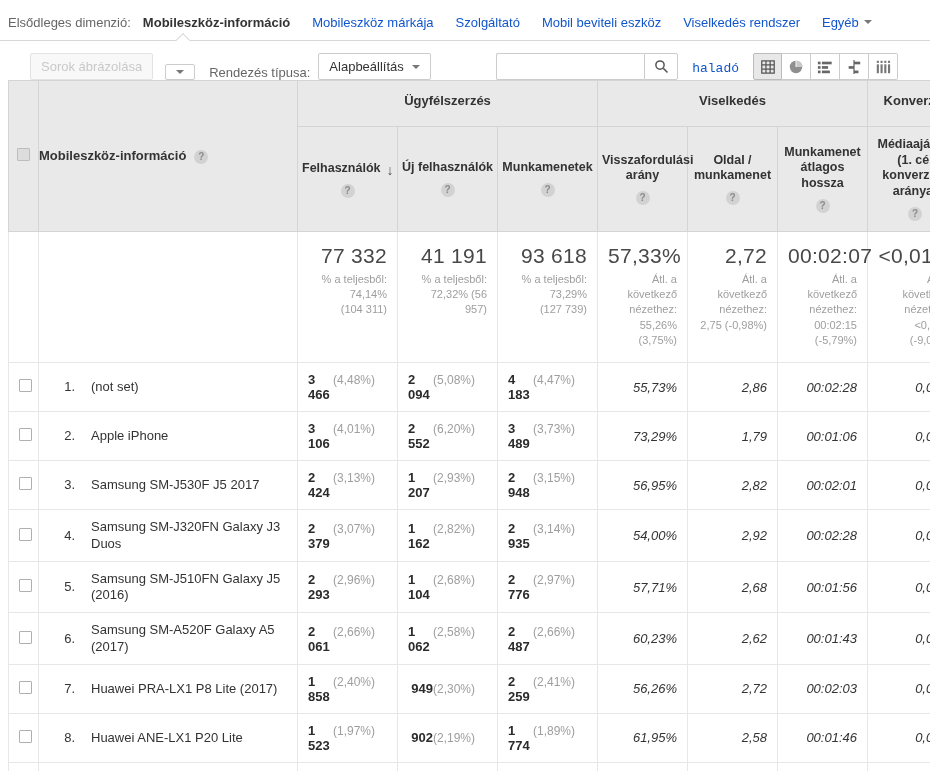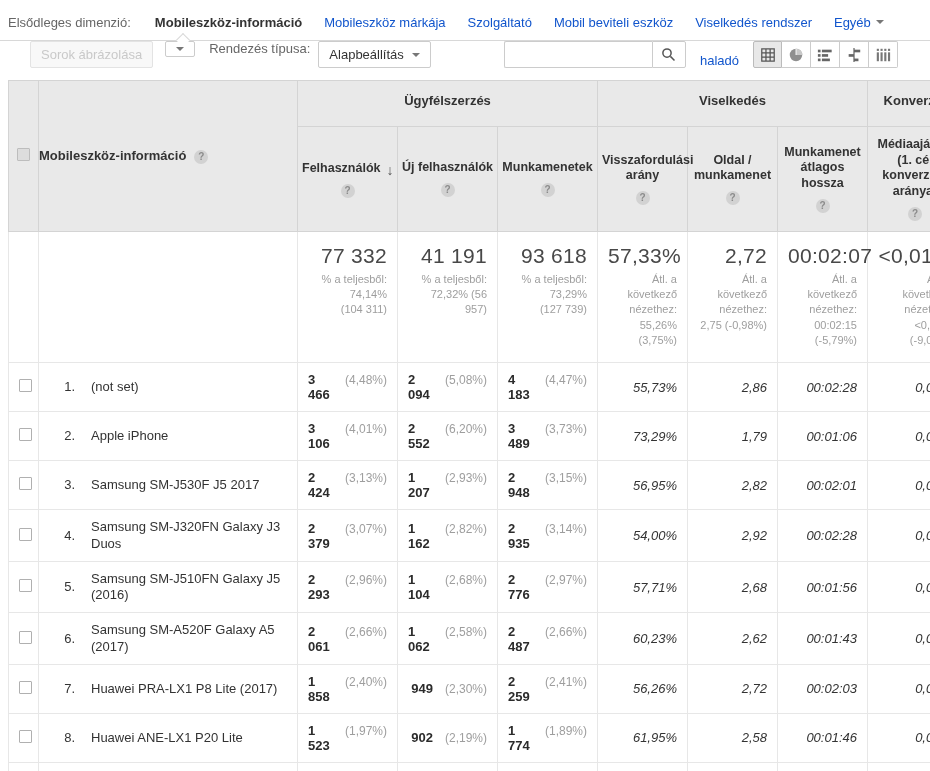--- a/index.html
+++ b/index.html
@@ -1,44 +1,44 @@
 <!DOCTYPE html>
 <html><head>
 <meta charset="utf-8">
 <style>
   * { box-sizing: border-box; margin: 0; padding: 0; }
   html, body { width: 930px; height: 771px; overflow: hidden; background: #fff;
     font-family: "Liberation Sans", "DejaVu Sans", sans-serif; font-size: 13px; color: #333; }
 
   
   .dim-bar { height: 40px; display: flex; align-items: center; padding: 4px 8px 0 8px; white-space: nowrap; }
-  .dim-label { color: #666; margin-right: 24px; }
+  .dim-label { color: #666; margin-right: 12px; }
   .dim-tab { color: #15c; margin-right: 22px; cursor: pointer; text-decoration: none; display: inline-flex; align-items: center; gap: 5px; }
   .dim-tab.active { color: #333; font-weight: bold; cursor: default; }
 
   .caret { width: 0; height: 0; border-left: 4px solid transparent; border-right: 4px solid transparent;
     border-top: 4px solid #777; display: inline-block; }
 
   
   .toolbar { height: 40px; border-top: 1px solid #d8d8d8; position: relative; display: flex;
-    align-items: flex-start; padding: 0 30px; background: #fff; }
+    align-items: flex-end; padding: 0 30px; background: #fff; }
   .notch { position: absolute; top: -6px; left: 178px; width: 10px; height: 10px; background: #fff;
     border-left: 1px solid #d8d8d8; border-top: 1px solid #d8d8d8; transform: rotate(45deg); }
   .btn { display: inline-flex; align-items: center; gap: 8px; border: 1px solid #ccc; background: #fff;
     border-radius: 2px; padding: 5px 10px; font-size: 13px; color: #333; cursor: pointer;
     font-family: inherit; }
   .btn.disabled { background: #f8f8f8; border-color: #e3e3e3; color: #c9c9c9; cursor: default; }
   .tb-label { color: #666; margin: 0 8px 0 14px; }
   .toolbar .spacer { flex: 1; }
   .search-group { display: flex; align-items: center; }
   .search-input { width: 148px; height: 27px; border: 1px solid #ccc; border-right: none;
     border-radius: 2px 0 0 2px; padding: 0 6px; font-size: 13px; font-family: inherit; outline: none; }
   .search-btn { width: 34px; height: 27px; border: 1px solid #ccc; background: #fff; border-radius: 0 2px 2px 0;
     display: flex; align-items: center; justify-content: center; cursor: pointer; }
-  .adv-link { color: #15c; margin: 12px 14px; cursor: pointer; text-decoration: none; }
+  .adv-link { color: #15c; margin: 4px 14px; cursor: pointer; text-decoration: none; font-family: Liberation Mono, monospace; }
   .view-group { display: flex; margin-right: 2px; }
   .view-btn { width: 29px; height: 27px; border: 1px solid #ccc; border-left: none; background: #fff;
     display: flex; align-items: center; justify-content: center; cursor: pointer; padding: 0; }
   .view-btn:first-child { border-left: 1px solid #ccc; border-radius: 2px 0 0 2px; }
   .view-btn:last-child { border-radius: 0 2px 2px 0; }
   .view-btn.active { background: #e8e8e8; border-color: #bbb; }
 
   
   .table-clip { width: 930px; overflow: hidden; padding-left: 8px; }
   table { border-collapse: collapse; table-layout: fixed; width: 954px; }
@@ -65,21 +65,21 @@
   tbody.data tr td { padding: 9px 10px; vertical-align: middle; }
   td.cell-check { text-align: center; padding: 9px 0; }
   .cb { width: 13px; height: 13px; border: 1px solid #b0b0b0; border-radius: 1px; background: #fff;
     display: inline-block; cursor: pointer; }
   .cb.header-cb { background: #ddd; border-color: #bdbdbd; }
   td.cell-name { padding-left: 16px; }
   .name-wrap { display: flex; align-items: center; line-height: 1.25; }
   .idx { width: 26px; text-align: right; margin-right: 16px; flex: none; color: #333; }
   .vp { display: flex; justify-content: flex-end; align-items: baseline; }
   .v { font-weight: bold; color: #2b2b2b; }
-  .p { color: #9e9e9e; font-size: 12px; min-width: 54px; text-align: right; }
+  .p { color: #9e9e9e; font-size: 12px; min-width: 54px; text-align: left; }
   td.cell-simple { text-align: right; padding-right: 11px; color: #333; font-style: italic; }
 
   svg.icon { display: block; }
 </style>
 </head>
 <body>
 
 <div class="dim-bar">
   <span class="dim-label">Elsődleges dimenzió:</span>
   <span class="dim-tab active">Mobileszköz-információ</span>

